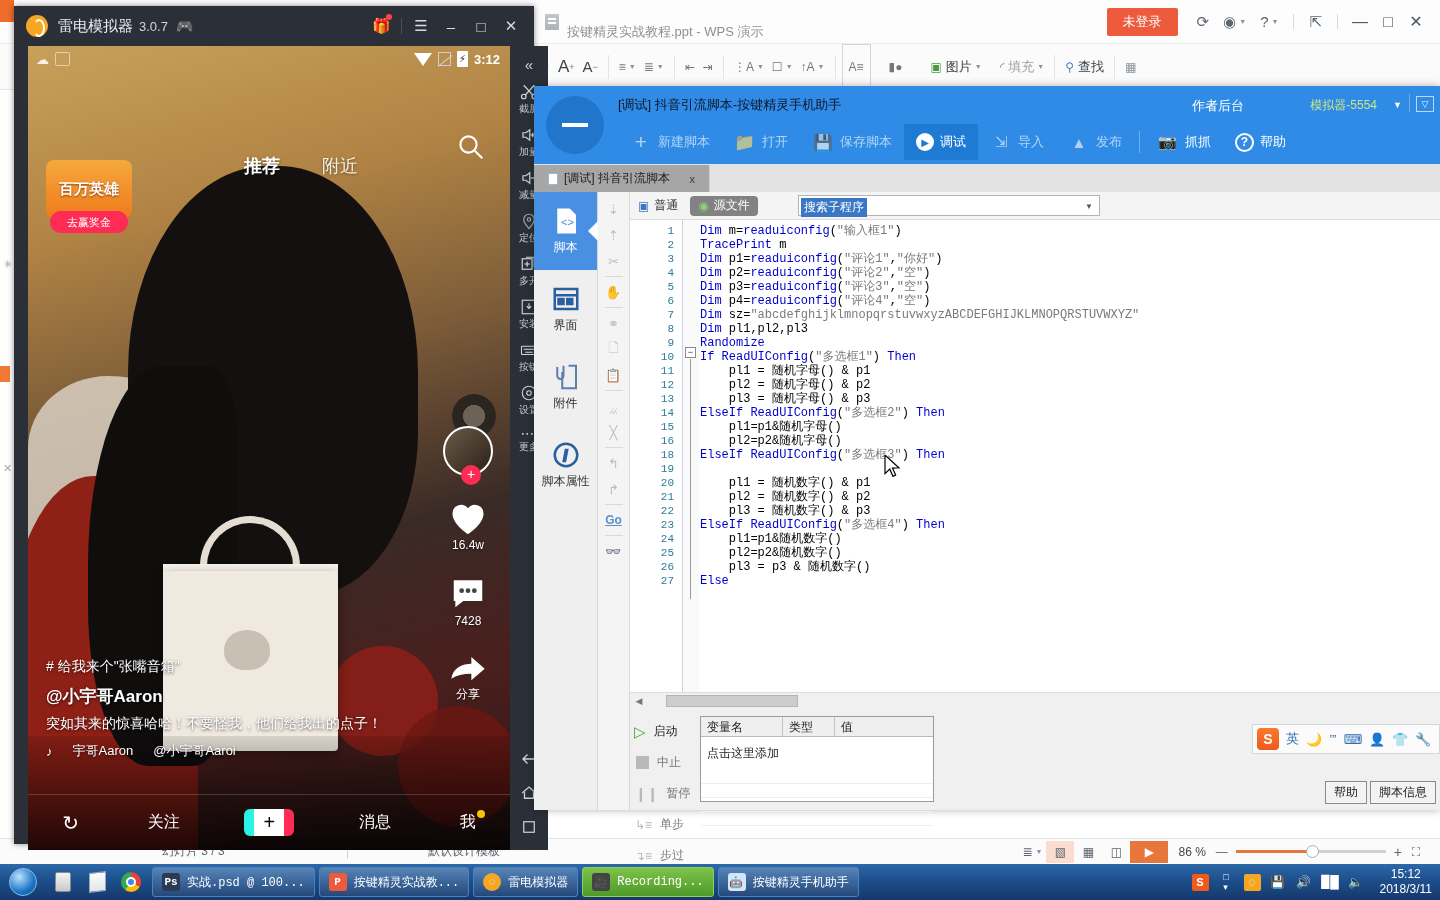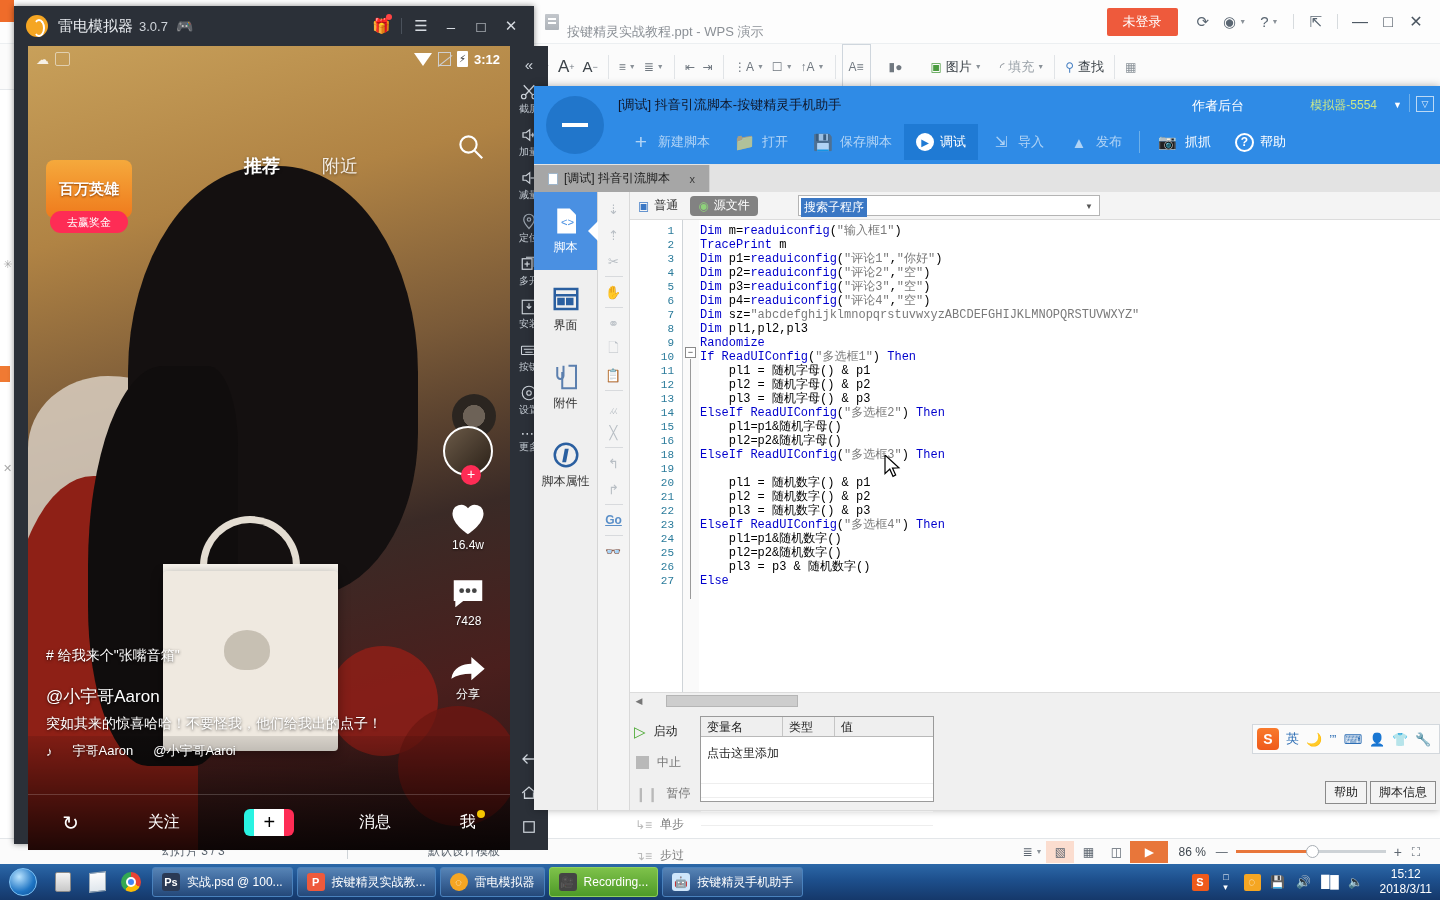--- a/index.html
+++ b/index.html
@@ -129,21 +129,21 @@
   #dy-avatar{width:50px;height:50px;border-radius:50%;border:2px solid #fff;background:linear-gradient(135deg,#6b5a48,#2b2118);position:relative;}
   #dy-avatar-plus{position:absolute;left:16px;bottom:-11px;width:20px;height:20px;border-radius:50%;background:#fe2c55;color:#fff;font-size:14px;line-height:19px;text-align:center;}
   .dy-ic{margin-top:22px;display:flex;flex-direction:column;align-items:center;}
   .dy-count{font-size:12px;margin-top:2px;text-shadow:0 1px 2px rgba(0,0,0,.6);}
   #dy-disc{position:absolute;right:14px;top:348px;width:44px;height:44px;border-radius:50%;
     background:radial-gradient(circle,#6d6257 0 35%,#2b2520 36% 100%);}
 
   
   #dy-caption{position:absolute;left:18px;bottom:90px;color:#fff;width:400px;text-shadow:0 1px 3px rgba(0,0,0,.7);}
   #dy-topic{font-size:14px;}
-  #dy-user{font-size:17px;font-weight:normal;margin-top:20px;}
+  #dy-user{font-size:17px;font-weight:bold;margin-top:9px;}
   #dy-desc{font-size:14px;margin-top:7px;}
   #dy-music{font-size:13px;margin-top:9px;display:flex;gap:20px;align-items:center;}
 
   
   #dy-nav{position:absolute;left:0;bottom:0;width:482px;height:56px;border-top:1px solid rgba(255,255,255,.18);
     display:flex;align-items:center;justify-content:space-around;color:#fff;font-size:16px;}
   #dy-plus{width:42px;height:27px;background:#fff;border-radius:6px;color:#000;display:flex;align-items:center;justify-content:center;font-size:20px;position:relative;}
   #dy-plus:before{content:"";position:absolute;left:-4px;top:0;width:10px;height:27px;background:#29f3e2;border-radius:6px 0 0 6px;}
   #dy-plus:after{content:"";position:absolute;right:-4px;top:0;width:10px;height:27px;background:#fe2c55;border-radius:0 6px 6px 0;}
   #dy-plus span{position:relative;z-index:2;}
@@ -250,21 +250,21 @@
 
   
   #taskbar{ left:0; top:864px; width:1440px; height:36px;
     background:linear-gradient(#2c68a8,#1d4f8c 45%,#15386a); display:flex;align-items:center;}
   #start{width:46px;height:34px;display:flex;align-items:center;justify-content:center;}
   #start-orb{width:28px;height:28px;border-radius:50%;background:radial-gradient(circle at 35% 30%,#b9e3ff,#1f75c4 60%,#0a4c92);
     border:1px solid #7fc3f5;}
   .qicon{width:34px;height:34px;display:flex;align-items:center;justify-content:center;}
   .tbtn{height:30px;display:flex;align-items:center;gap:7px;padding:0 9px;margin-left:4px;
     border:1px solid #4a82bd;border-radius:3px;background:linear-gradient(rgba(255,255,255,.22),rgba(255,255,255,.06));
-    color:#fff;font-size:12px;white-space:nowrap;}
+    color:#fff;font-size:12px;white-space:nowrap;font-family:Liberation Mono, monospace;}
   .tbtn.green{background:linear-gradient(#7ec24a,#4e9a28);border-color:#8fd05c;}
   .tico{width:18px;height:18px;border-radius:3px;display:flex;align-items:center;justify-content:center;font-size:11px;font-weight:bold;color:#fff;}
   #tray{margin-left:auto;display:flex;align-items:center;gap:9px;padding-right:8px;color:#fff;}
   #clock{text-align:center;font-size:12px;line-height:15px;padding-left:6px;}
   .tray-ic{width:17px;height:17px;display:flex;align-items:center;justify-content:center;}
 </style>
 </head>
 <body>
 
 <div class="abs" id="wps-window">

